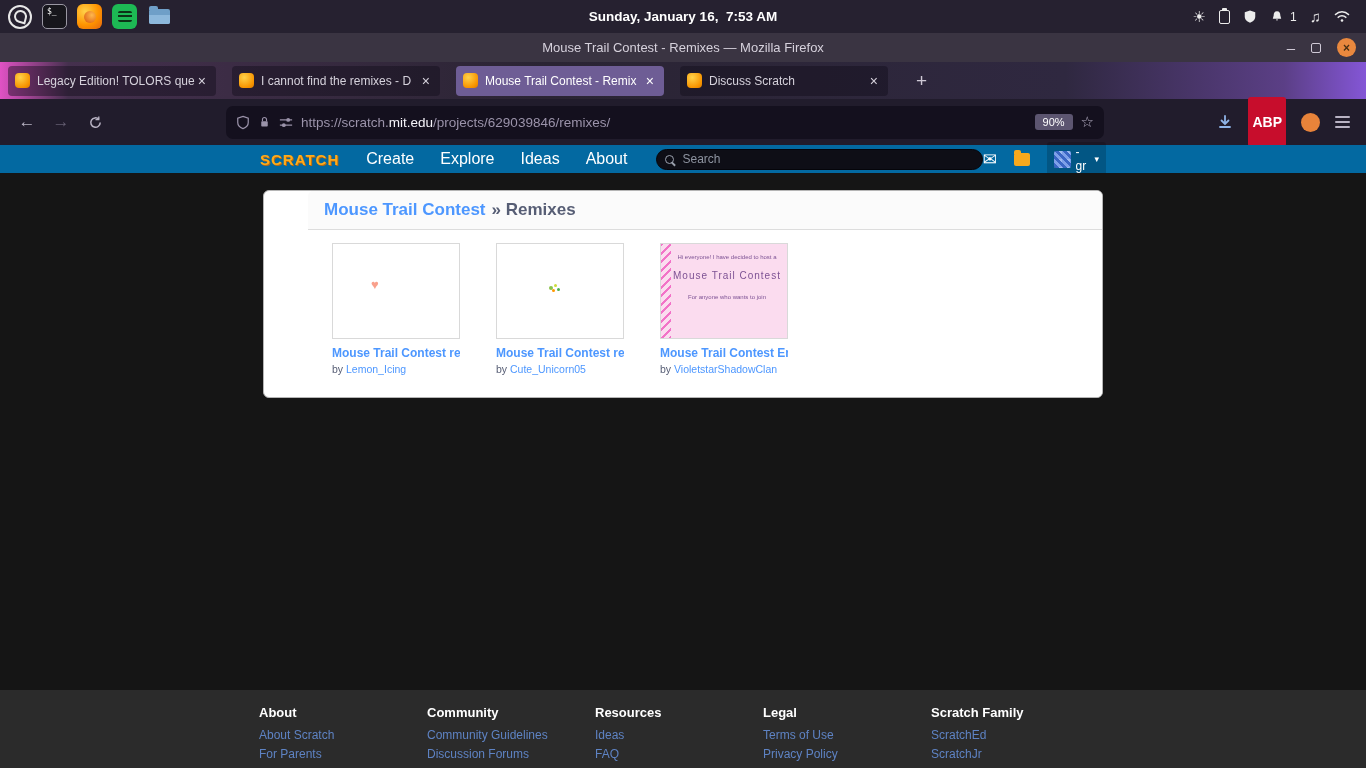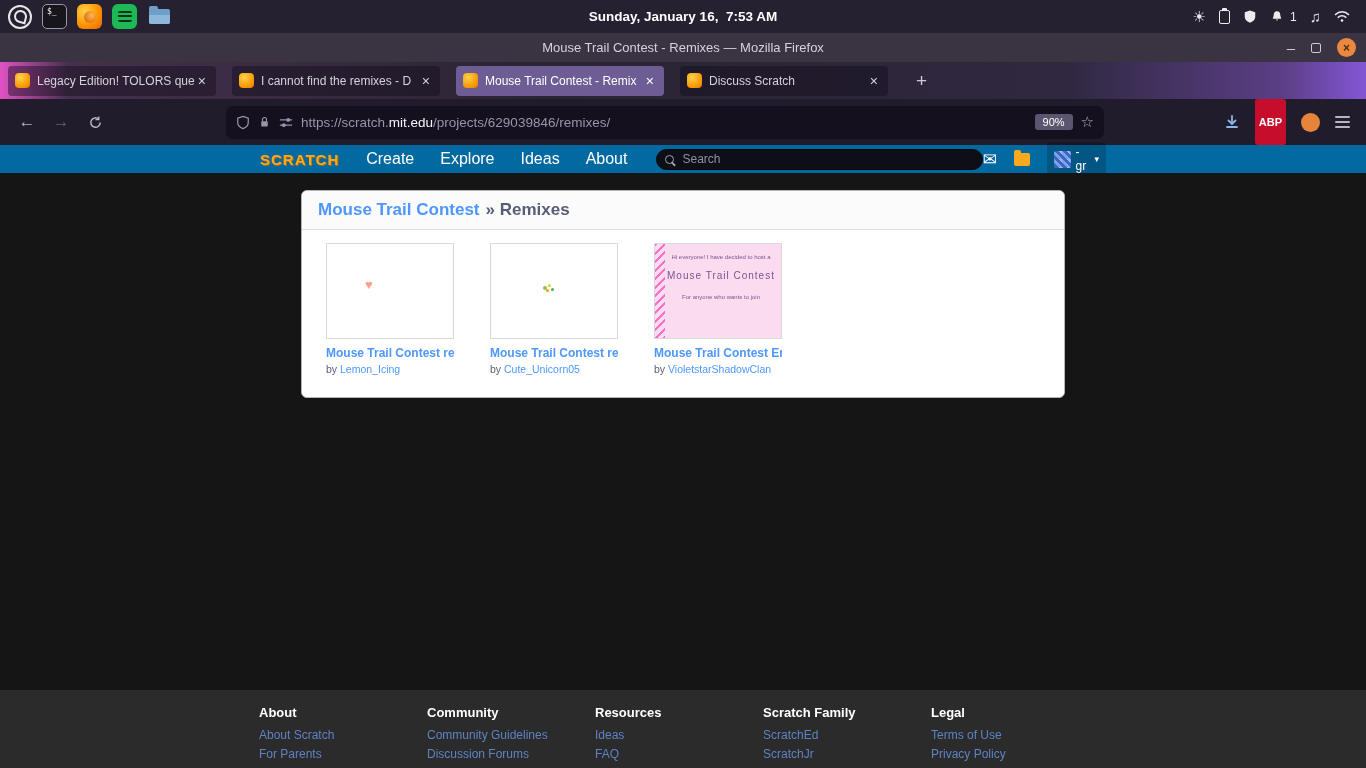--- a/index.html
+++ b/index.html
@@ -76,21 +76,21 @@
   .nav-btn.dim { color:#655e72; }
   .url-field { margin-left:112px; width:878px; height:33px; background:#14101e; border-radius:7px;
                display:flex; align-items:center; padding:0 10px; gap:8px; cursor:text; }
   .url-text { font-size:13.5px; flex:1; white-space:nowrap; overflow:hidden; }
   .url-dim { color:#9b93aa; }
   .url-domain { color:#f6f4fa; }
   .zoom-badge { background:#5c5570; color:#fff; font-size:11px; padding:2px 8px;
                 border-radius:3px; cursor:pointer; flex:0 0 auto; }
   .star { color:#b5aec3; font-size:15px; cursor:pointer; flex:0 0 auto; }
   .nav-right { margin-left:auto; display:flex; align-items:center; gap:15px; padding-right:4px; }
-  .abp-badge { background:#c70d2c; color:#fff; font-size:11px; font-weight:bold;
+  .abp-badge { background:#c70d2c; color:#fff; font-size:14px; font-weight:bold;
                padding:17px 4px; border-radius:3px; cursor:pointer; }
   .account-circle { width:19px; height:19px; border-radius:50%; background:#e8833a; cursor:pointer; }
   .hamburger { display:flex; flex-direction:column; gap:3px; cursor:pointer; }
   .hamburger span { display:block; width:15px; height:2px; background:#b9b3c4; border-radius:1px; }
 
   
   .scratch-header { height:28px; flex:0 0 auto; background:#0369a1; }
   .sh-inner { width:846px; margin:0 auto; display:flex; align-items:center; height:100%; }
   .sh-logo { font-weight:bold; font-size:15px; letter-spacing:1px; color:#ffab19;
              text-shadow:1px 1px 0 #b56a12; cursor:pointer; margin-right:14px; }
@@ -112,21 +112,21 @@
   .account-chip { display:flex; align-items:center; gap:5px; background:rgba(0,0,0,0.18);
                   padding:3px 7px; border-radius:3px; cursor:pointer; }
   .avatar { width:17px; height:17px; border-radius:2px;
             background:linear-gradient(45deg,#3b66c4 25%,#7ea0e8 25% 50%,#3b66c4 50% 75%,#9db9ef 75%);
             background-size:8px 8px; }
   .account-name { color:#fff; font-size:12px; }
   .caret { color:#fff; font-size:9px; }
 
   
   .content { flex:1; background:#151515; overflow:hidden; }
-  .panel { width:764px; margin:17px auto 0; border:1px solid #b5b5b5; border-radius:6px; background:#fff; }
+  .panel { width:840px; margin:17px auto 0; border:1px solid #b5b5b5; border-radius:6px; background:#fff;padding-left:44px; }
   .panel-header { background:#fbfbfb; border-bottom:1px solid #ddd; padding:9px 16px;
                   font-size:17px; font-weight:bold; border-radius:5px 5px 0 0; }
   .panel-title-link { color:#4d97ff; cursor:pointer; }
   .panel-title-suffix { color:#575e75; margin-left:6px; }
   .panel-body { padding:13px 24px 22px; display:flex; gap:36px; border-radius:0 0 5px 5px; background:#fff; }
   .project-card { width:128px; flex:0 0 auto; }
   .thumb { width:128px; height:96px; border:1px solid #d9d9d9; background:#fff;
            position:relative; overflow:hidden; cursor:pointer; }
   .proj-title { margin-top:7px; color:#4d97ff; font-size:12px; font-weight:bold;
                 white-space:nowrap; overflow:hidden; cursor:pointer; }
@@ -374,26 +374,26 @@
       <a class="flink">Discussion Forums</a>
       <a class="flink">Scratch Wiki</a>
     </div>
     <div class="fcol">
       <div class="fhead">Resources</div>
       <a class="flink">Ideas</a>
       <a class="flink">FAQ</a>
       <a class="flink">Download</a>
     </div>
     <div class="fcol">
+      <div class="fhead">Legal</div>
+      <a class="flink">Terms of Use</a>
+      <a class="flink">Privacy Policy</a>
+      <a class="flink">DMCA</a>
+    </div>
+    <div class="fcol">
       <div class="fhead">Scratch Family</div>
       <a class="flink">ScratchEd</a>
       <a class="flink">ScratchJr</a>
       <a class="flink">Scratch Day</a>
     </div>
-    <div class="fcol">
-      <div class="fhead">Legal</div>
-      <a class="flink">Terms of Use</a>
-      <a class="flink">Privacy Policy</a>
-      <a class="flink">DMCA</a>
-    </div>
   </div>
 
 </div>
 
 </body></html>

